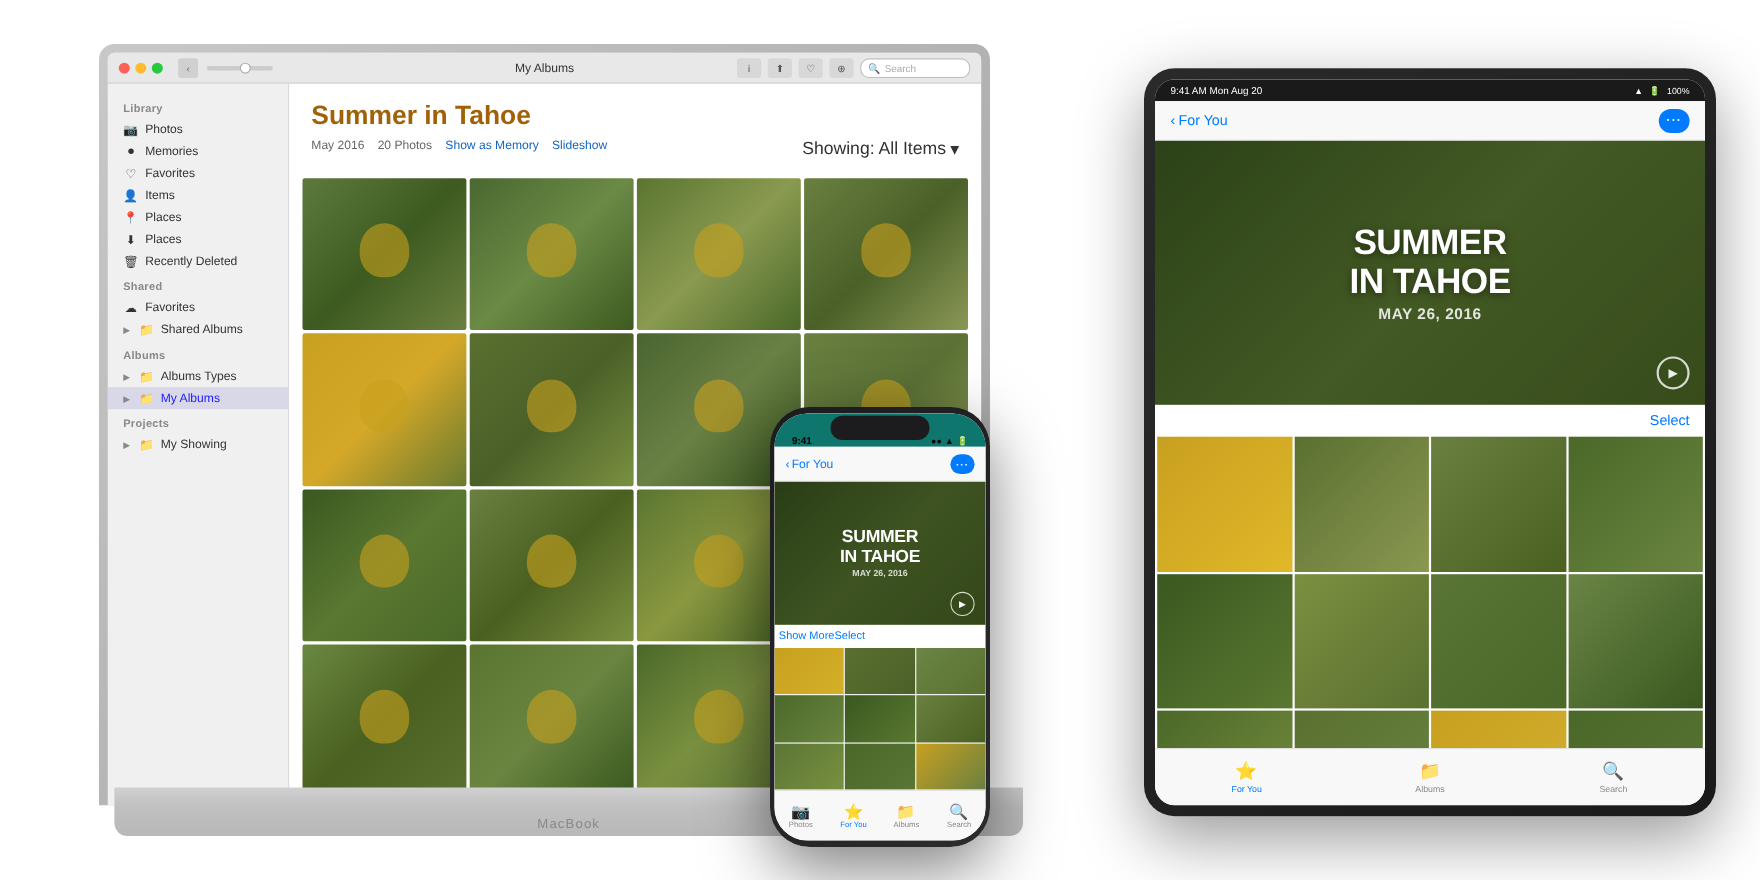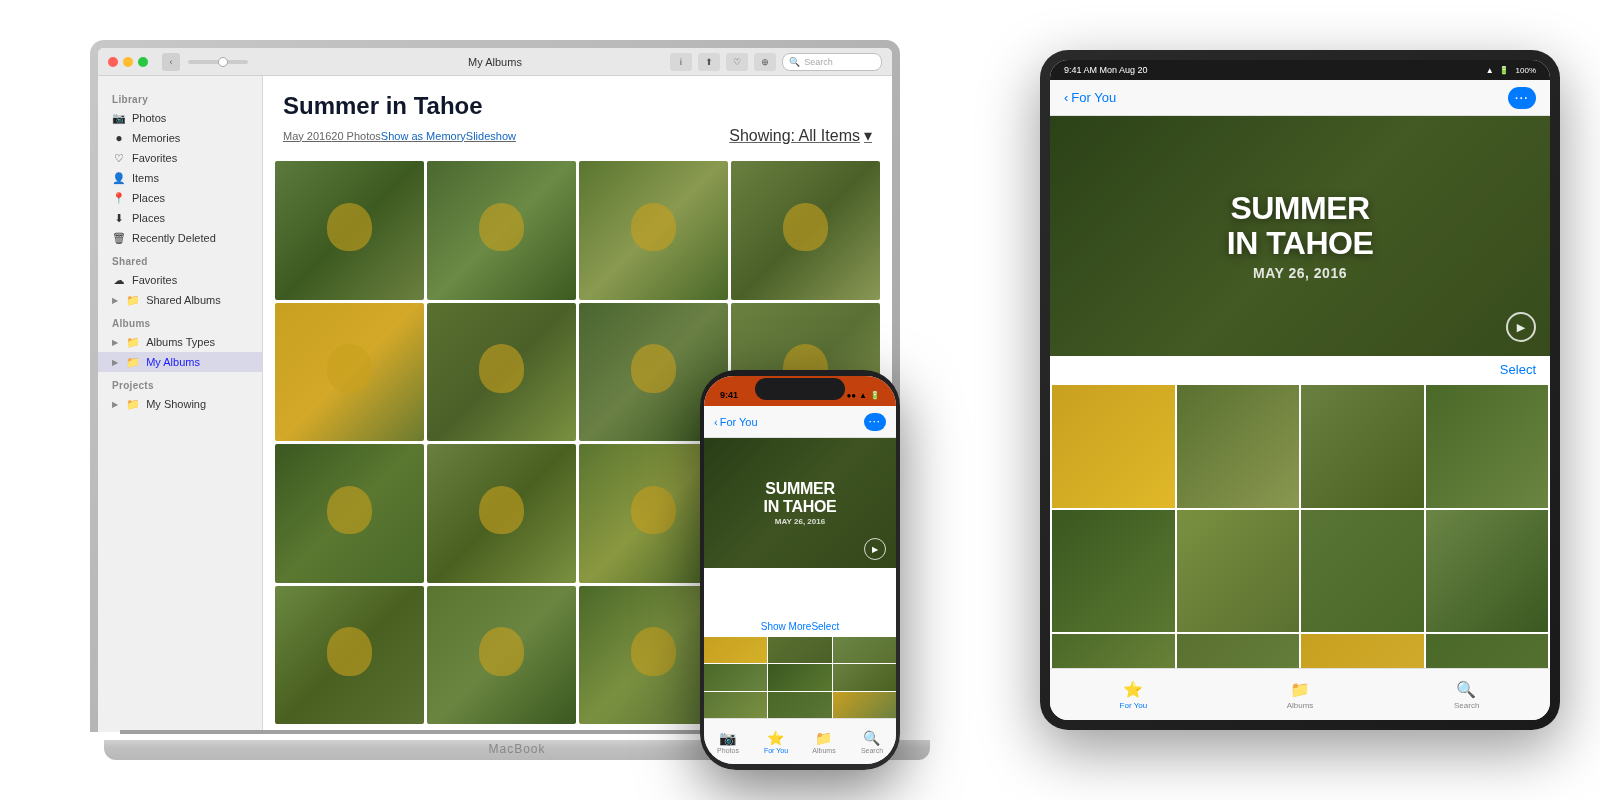--- a/index.html
+++ b/index.html
@@ -31,21 +31,21 @@
       top: 40px;
       width: 870px;
       height: 720px;
     }
 
     .macbook-body {
       position: absolute;
       bottom: 0;
       left: 0;
       right: 0;
-      height: 20px;
+      height: 44px;
       background: linear-gradient(180deg, #d0d0d0 0%, #c0c0c0 40%, #b8b8b8 100%);
       border-radius: 0 0 12px 12px;
       margin-left: 44px;
     }
 
     .macbook-hinge {
       position: absolute;
       bottom: 26px;
       left: 60px;
       right: 60px;
@@ -247,30 +247,29 @@
     }
 
     .photo-header {
       padding: 16px 20px 8px;
       flex-shrink: 0;
     }
 
     .photo-title {
       font-size: 24px;
       font-weight: 700;
-      color: #0f172a;
+      color: #a16207;
       margin-bottom: 6px;
     }
 
     .photo-meta {
       display: flex;
-      align-items: center;
+      gap: 12px;
       font-size: 11px;
       color: #666;
-      text-decoration: underline;
     }
 
     .photo-meta-link {
       color: #1565c0;
       cursor: pointer;
     }
 
     .photo-meta-right {
       margin-left: auto;
       font-size: 16px;
@@ -324,21 +323,21 @@
       width: 30%;
       height: 35%;
       background: rgba(200, 160, 30, 0.6);
       border-radius: 50% 50% 45% 45%;
     }
 
     
     .ipad {
       position: absolute;
       right: 40px;
-      top: 50px;
+      top: 62px;
       width: 520px;
       height: 680px;
     }
 
     .ipad-body {
       position: absolute;
       inset: 0;
       background: linear-gradient(135deg, #2a2a2a, #1a1a1a);
       border-radius: 28px;
       box-shadow: 0 20px 60px rgba(0,0,0,0.4);
@@ -571,23 +570,23 @@
       bottom: 6px;
       background: #fff;
       border-radius: 30px;
       overflow: hidden;
       display: flex;
       flex-direction: column;
     }
 
     .iphone-statusbar {
       height: 30px;
-      background: #c2410c;
-      display: flex;
-      align-items: center;
+      background: #0f766e;
+      display: flex;
+      align-items: flex-end;
       padding: 8px 16px 0;
       font-size: 8px;
       color: #000;
       flex-shrink: 0;
       position: relative;
     }
 
     .iphone-time {
       font-weight: 600;
       font-size: 9px;
@@ -679,24 +678,23 @@
       display: flex;
       align-items: center;
       justify-content: center;
       color: #fff;
       font-size: 8px;
     }
 
     .iphone-show-more {
       display: flex;
       align-items: center;
-      justify-content: center;
+      justify-content: flex-start;
       padding: 5px 4px;
       flex-shrink: 0;
-      margin-top: 48px;
     }
 
     .iphone-show-more-link {
       color: #007aff;
       font-size: 10px;
     }
 
     .iphone-select-btn {
       color: #007aff;
       font-size: 10px;

